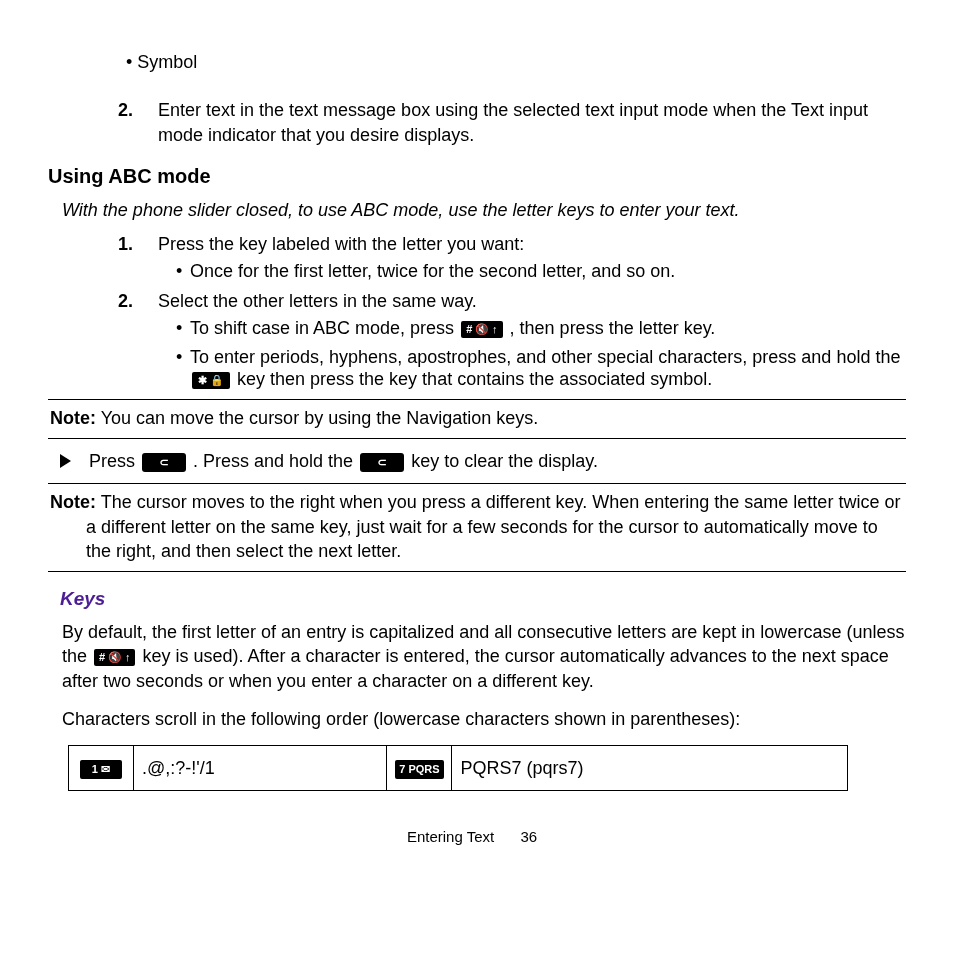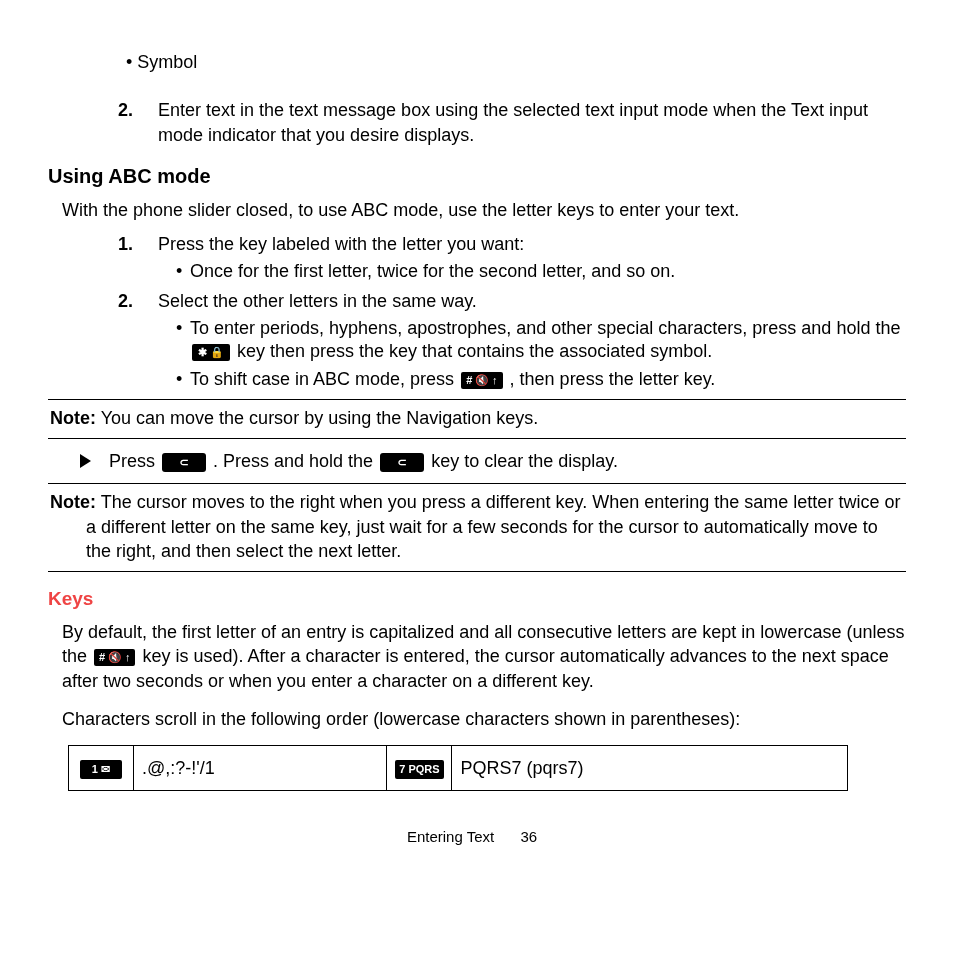--- a/index.html
+++ b/index.html
@@ -44,28 +44,30 @@
     font-weight: bold;
   }
   h3.blue {
     color: #000000;
     font-family: Arial, sans-serif;
     font-weight: 900;
     font-size: 20px;
     margin: 12px 0 8px 0;
   }
   h4.keys {
-    color: #ef4444;
+    color: #4c1d95;
     font-family: Arial, sans-serif;
     font-weight: bold;
+    font-style: italic;
     font-size: 19px;
-    margin: 14px 0 8px 0;
+    margin: 14px 0 8px 12px;
   }
   .body-intro {
     margin: 0 0 10px 14px;
+    font-style: italic;
   }
   ol.steplist {
     margin: 0;
     padding: 0 0 0 70px;
     list-style: none;
   }
   ol.steplist > li {
     position: relative;
     padding-left: 40px;
     margin-bottom: 6px;
@@ -111,21 +113,20 @@
   .delete-block {
     margin: 10px 0 10px 12px;
   }
   .delete-block b.title {
     display: block;
     margin-bottom: 8px;
   }
   .arrowline {
     display: flex;
     align-items: center;
-    margin-left: 20px;
   }
   .arrowline .tri {
     width: 0; height: 0;
     border-left: 11px solid #000;
     border-top: 7px solid transparent;
     border-bottom: 7px solid transparent;
     margin-right: 18px;
     flex: none;
   }
   .keyicon {
@@ -202,28 +203,28 @@
     <span>Press the key labeled with the letter you want:</span>
     <ul class="sub">
       <li>Once for the first letter, twice for the second letter, and so on.</li>
     </ul>
   </li>
   <li>
     <span class="num">2.</span>
     <span>Select the other letters in the same way.</span>
     <ul class="sub">
       <li>
+        <span>To shift case in ABC mode, press </span>
+        <span class="keyicon"># 🔇 ↑</span>
+        <span> , then press the letter key.</span>
+      </li>
+      <li>
         <span>To enter periods, hyphens, apostrophes, and other special characters, press and hold the </span>
         <span class="keyicon">✱ 🔒</span>
         <span> key then press the key that contains the associated symbol.</span>
-      </li>
-      <li>
-        <span>To shift case in ABC mode, press </span>
-        <span class="keyicon"># 🔇 ↑</span>
-        <span> , then press the letter key.</span>
       </li>
     </ul>
   </li>
 </ol>
 
 <hr class="rule">
 <p class="note">
   <b>Note:</b><span> You can move the cursor by using the Navigation keys.</span>
 </p>
 <hr class="rule">

